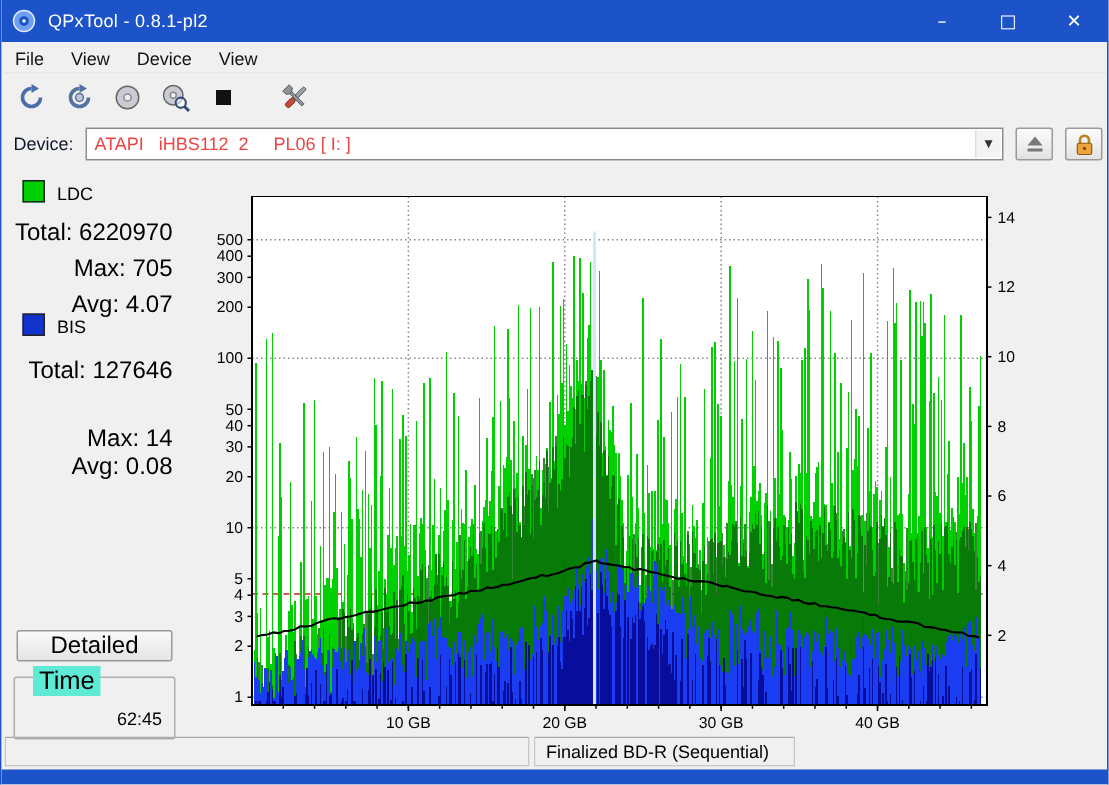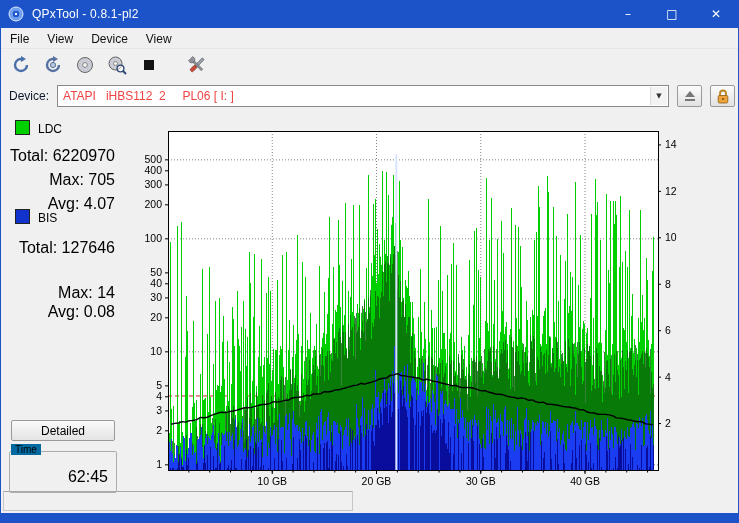--- a/index.html
+++ b/index.html
@@ -35,25 +35,25 @@
   .swatch { position:absolute; width:15px; height:15px; border:1px solid #222; }
   #ldc-swatch { left:14px; top:9px; }
   #bis-swatch { left:14px; top:98px; }
   .group-label { position:absolute; left:37px; font-size:12px; color:#000; }
   #ldc-label { top:11px; } #bis-label { top:100px; }
   .stat { position:absolute; left:8px; width:106px; text-align:right; font-size:16px; color:#000; }
   #ldc-total { top:36px; } #ldc-max { top:60px; } #ldc-avg { top:84px; }
   #bis-total { top:128px; } #bis-max { top:152px;margin-top:21px; } #bis-avg { top:176px;margin-top:16px; }
   .detailed-btn { position:absolute; left:10px; top:309px; width:104px; height:21px;
                   border:1px solid #9a9a9a; border-radius:2px; background:linear-gradient(#fafafa,#e4e4e4);
-                  font-size:12px; font-family:"Liberation Sans",sans-serif; color:#000; }
+                  font-size:16px; font-family:"Liberation Sans",sans-serif; color:#000; }
   .timebox { position:absolute; left:8px; top:340px; width:108px; height:42px;
              border:1px solid #adadad; border-radius:2px; }
-  .timebox-label { position:absolute; top:-8px; left:1px; background:#0369a1; padding:0 4px; font-size:10px; }
-  .timebox-value { position:absolute; right:8px; bottom:6px; font-size:16px; }
+  .timebox-label { position:absolute; top:-8px; left:12px; background:#5eead4; padding:0 4px; font-size:17px; }
+  .timebox-value { position:absolute; right:8px; bottom:6px; font-size:12px; }
   #chart-svg { position:absolute; left:125px; top:7px; }
   .statusbar { height:24px; background:#f0f0f0; display:flex; align-items:stretch; padding:2px 2px; gap:3px; }
   .status-panel { border:1px solid #c6c6c6; border-top-color:#a8a8a8; border-radius:1px;
                   display:flex; align-items:center; font-size:12px; color:#000; padding:0 7px; }
   .sp0 { flex:0 0 350px; } .sp1 { flex:0 0 174px; } .sp2 { flex:1; }
   .bottom-strip { height:10px; background:#1d53c8; }
 </style>
 </head>
 <body>
 
@@ -265,16 +265,17 @@
         <line x1="438.17021276595744" y1="352" x2="438.17021276595744" y2="354.5" stroke="#000" stroke-width="1"></line>
         <line x1="459.02127659574467" y1="352" x2="459.02127659574467" y2="354.5" stroke="#000" stroke-width="1"></line>
         <line x1="479.8723404255319" y1="352" x2="479.8723404255319" y2="354.5" stroke="#000" stroke-width="1"></line>
         <line x1="500.72340425531917" y1="352" x2="500.72340425531917" y2="354.5" stroke="#000" stroke-width="1"></line>
         <line x1="521.5744680851064" y1="352" x2="521.5744680851064" y2="354.5" stroke="#000" stroke-width="1"></line>
       </svg>
   </div>
 
   <div class="statusbar">
     <div class="status-panel sp0"></div>
+    <div class="status-panel sp1">Finalized BD-R (Sequential)</div>
   </div>
 
   <div class="bottom-strip"></div>
 </div>
 
 </body></html>

